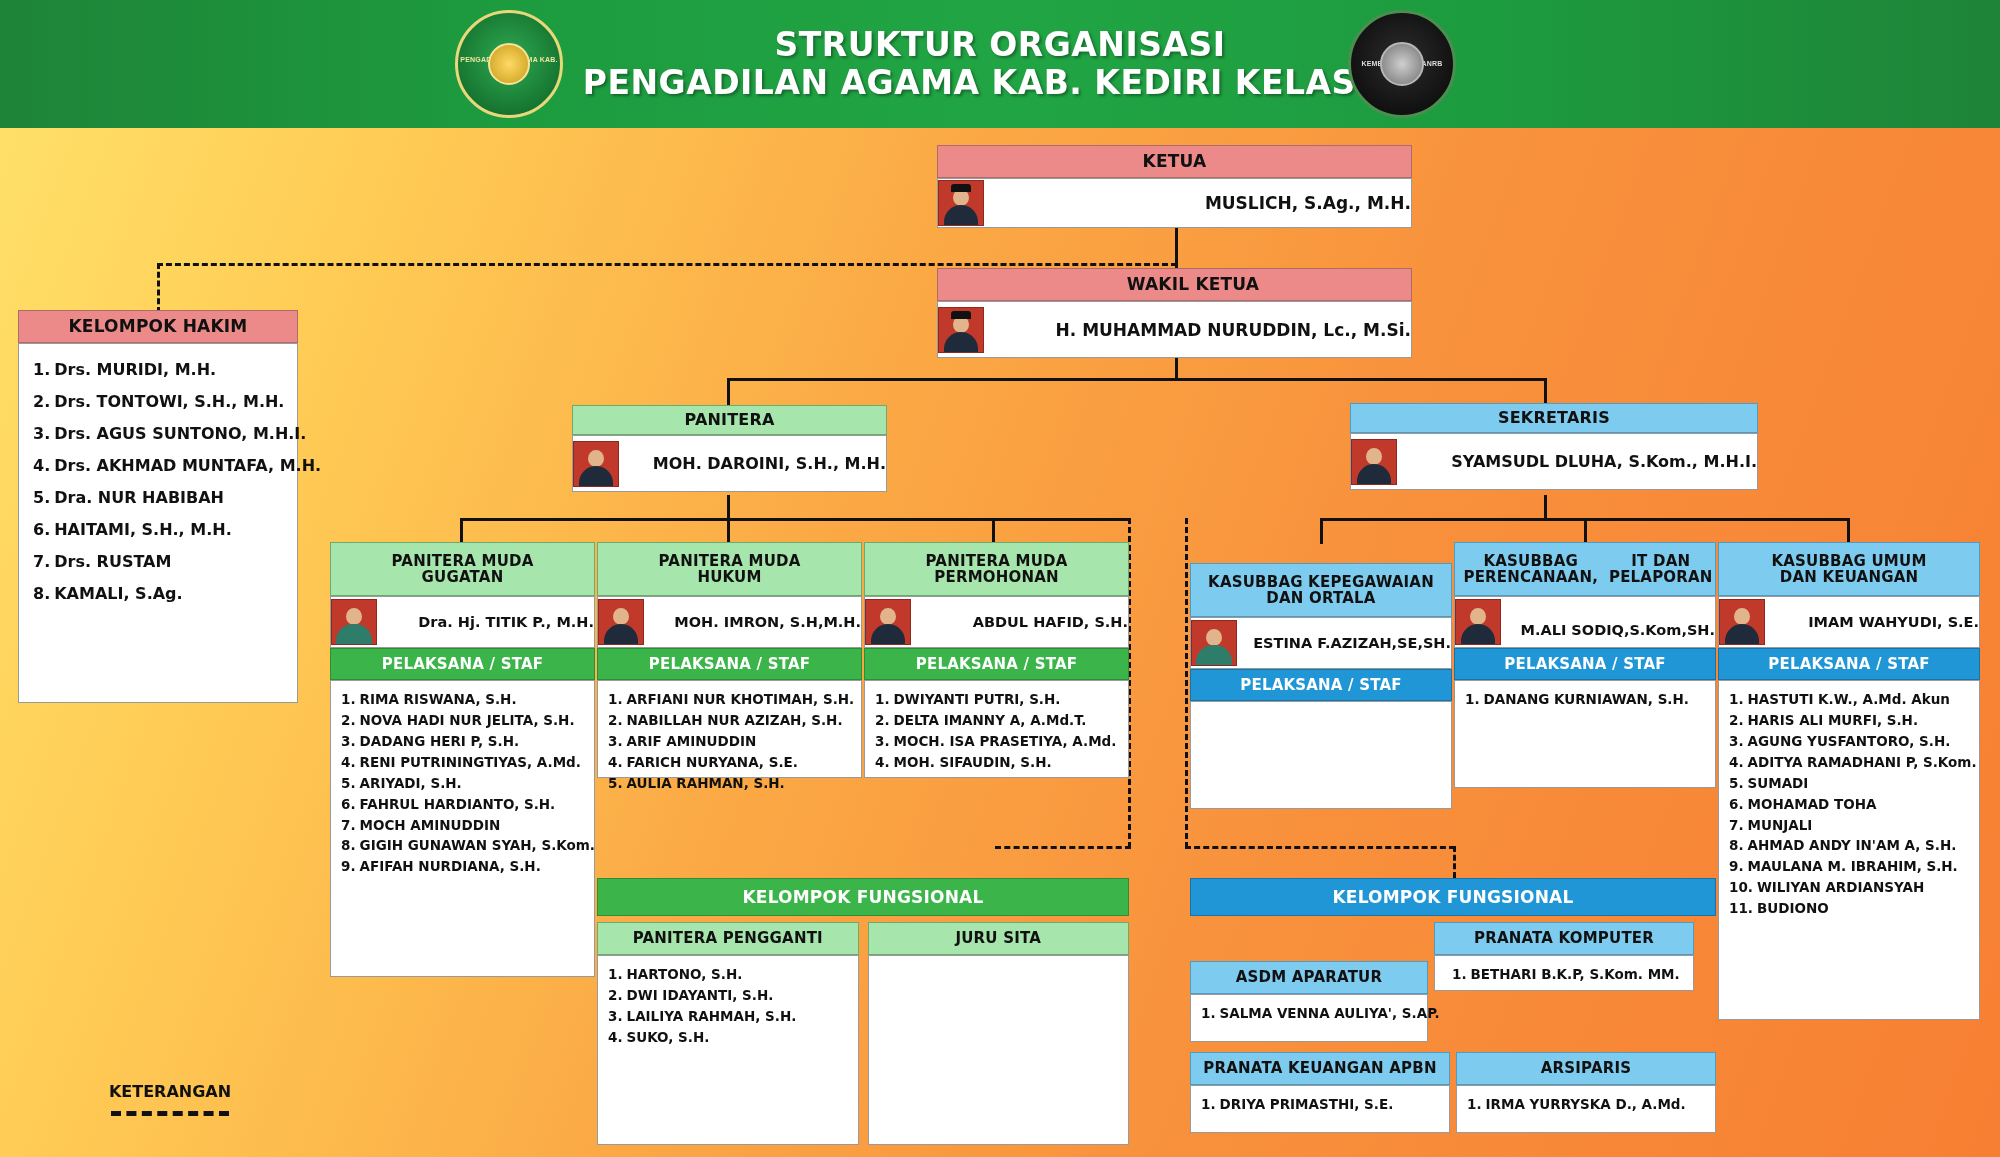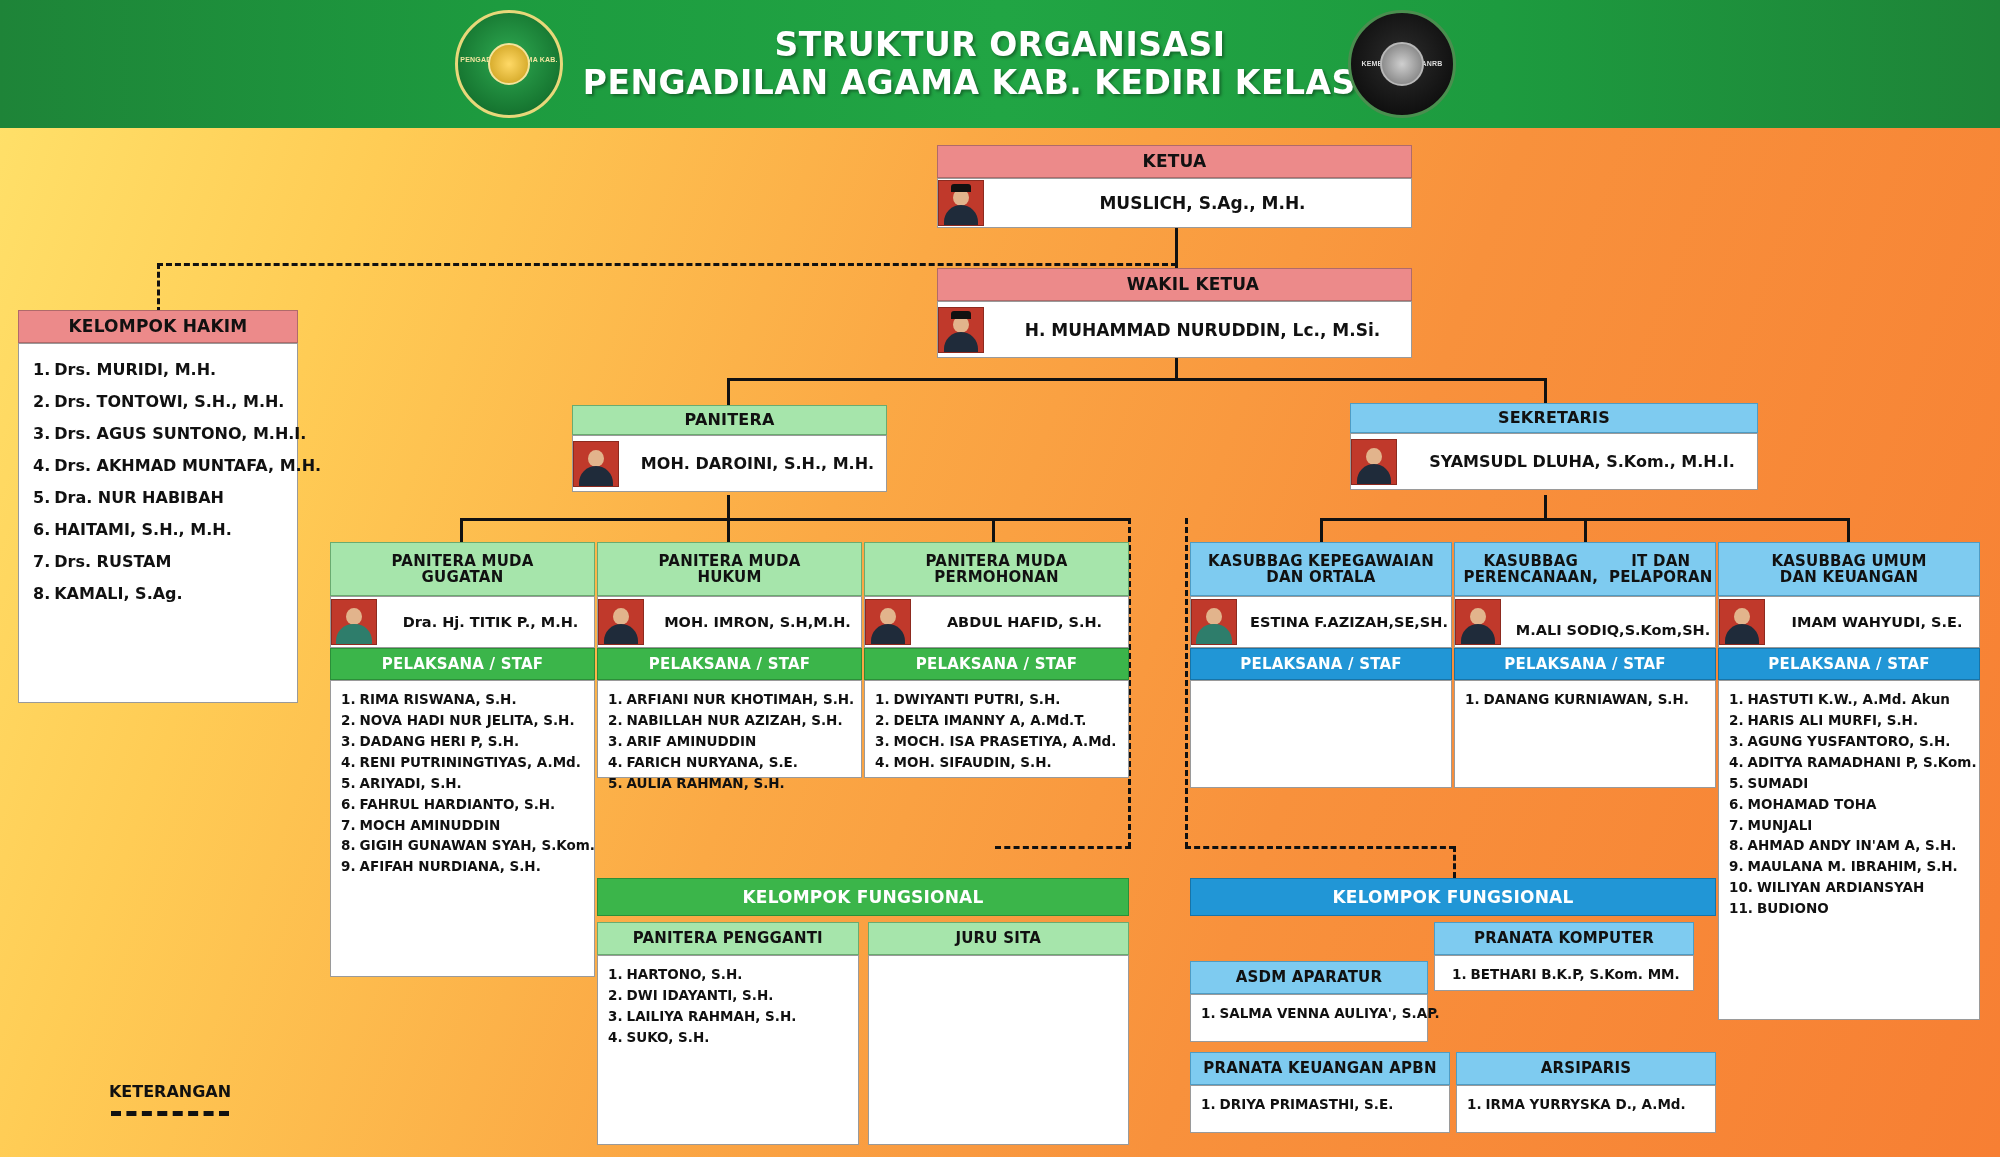--- a/index.html
+++ b/index.html
@@ -72,21 +72,21 @@
   .bar-green { background:#a6e5ab; border:1px solid #6aab70; }
   .bar-blue { background:#7ecbf0; border:1px solid #4e9cc4; }
   .bar-green-dark { background:#3bb54a; color:#fff; border:1px solid #2b8f38; }
   .bar-blue-dark { background:#2196d6; color:#fff; border:1px solid #1774a8; }
 
   .person {
     background:#fff; border:1px solid #9a9a9a;
     display:flex; align-items:center; gap:10px;
     font-weight:bold; font-family:"DejaVu Sans", sans-serif; color:#111;
   }
-  .person .name { flex:1; text-align:center; }
+  .person .name { flex:1; text-align:right; }
   .photo {
     width:46px; height:46px; flex:none;
     background:#c0392b;
     position:relative; overflow:hidden;
     border:1px solid #8d2a1f;
   }
   .photo::before { 
     content:''; position:absolute; left:50%; top:8px; transform:translateX(-50%);
     width:16px; height:17px; border-radius:50%; background:#e2b48c;
   }
@@ -314,21 +314,21 @@
     </div>
     <div style="width:263px;">
       <div class="bar bar-green" style="height:33px; font-size:15px;">JURU SITA</div>
       <div class="list-box" style="height:190px;">
           <ol></ol>
         </div>
     </div>
   </div>
 </div>
 
-<div class="node" style="left:1190px; top:542px; width:262px;">
+<div class="node" style="left:1190px; top:563px; width:262px;">
   <div class="bar bar-blue" style="height:54px; font-size:15px; flex-direction:column;">
     <span>KASUBBAG KEPEGAWAIAN</span>
     <span>DAN ORTALA</span>
   </div>
   <div class="person" style="height:52px;">
     <div class="photo hijab"></div>
     <div class="name" style="font-size:14.5px;">ESTINA F.AZIZAH,SE,SH.</div>
   </div>
   <div class="bar bar-blue-dark" style="height:32px; font-size:15px;">PELAKSANA / STAF</div>
   <div class="list-box" style="height:108px;">

